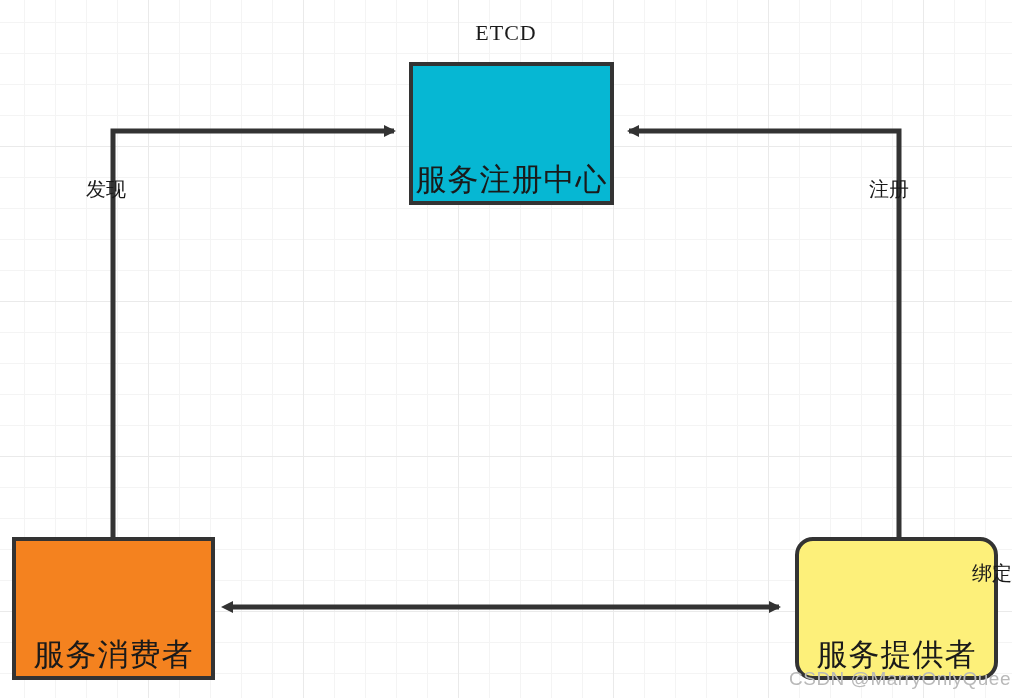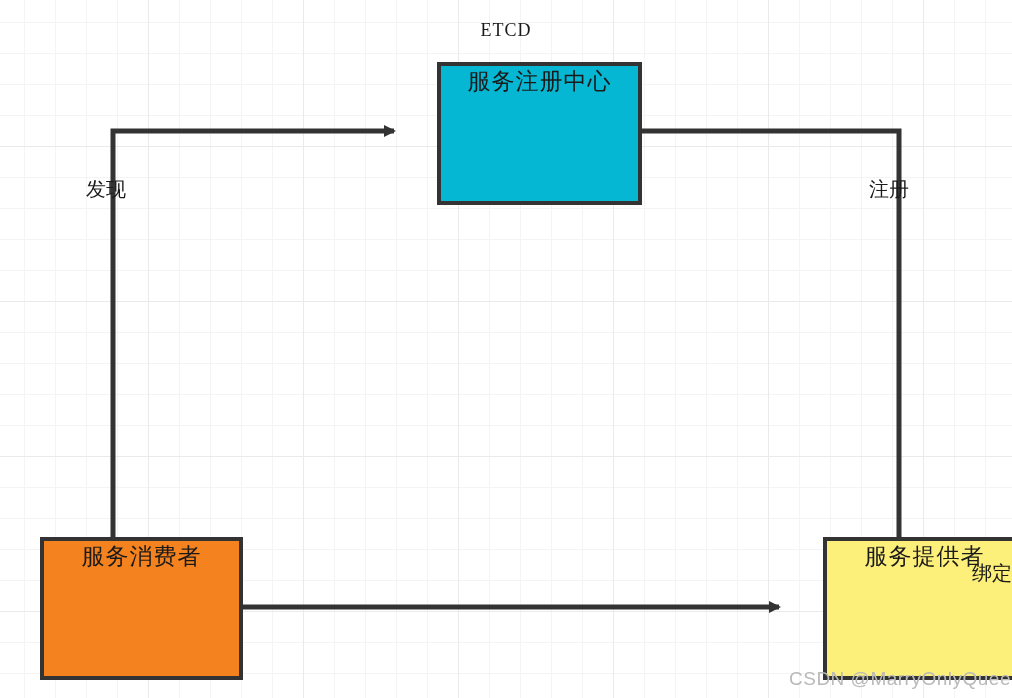--- a/index.html
+++ b/index.html
@@ -30,59 +30,59 @@
     position: absolute;
     left: 0; top: 0;
     width: 1012px;
     height: 698px;
   }
   .node {
     position: absolute;
     border: 4px solid #333333;
     box-sizing: border-box;
     display: flex;
-    align-items: flex-start;
+    align-items: flex-end;
     justify-content: center;
     color: #1a1a1a;
-    font-size: 23px;
+    font-size: 31px;
     letter-spacing: 1px;
     font-family: "Liberation Serif", "DejaVu Serif", serif;
-    margin-left: 28px;
   }
   #node-registry {
     left: 409px;
     top: 62px;
     width: 205px;
     height: 143px;
   }
   #node-consumer {
     left: 12px;
     top: 537px;
     width: 203px;
     height: 143px;
   }
   #node-provider {
     left: 795px;
     top: 537px;
     width: 203px;
     height: 143px;
+    border-radius: 18px;
   }
   .edge-label {
     position: absolute;
     color: #1a1a1a;
     font-size: 20px;
     font-family: "Liberation Serif", "DejaVu Serif", serif;
     white-space: nowrap;
   }
   #label-etcd {
     left: 0;
     top: 20px;
     width: 1012px;
     text-align: center;
-    font-size: 18px;
+    font-size: 22px;
     letter-spacing: 1px;
   }
   #label-discover {
     left: 86px;
     top: 176px;
   }
   #label-register {
     left: 869px;
     top: 176px;
     text-align: center;

